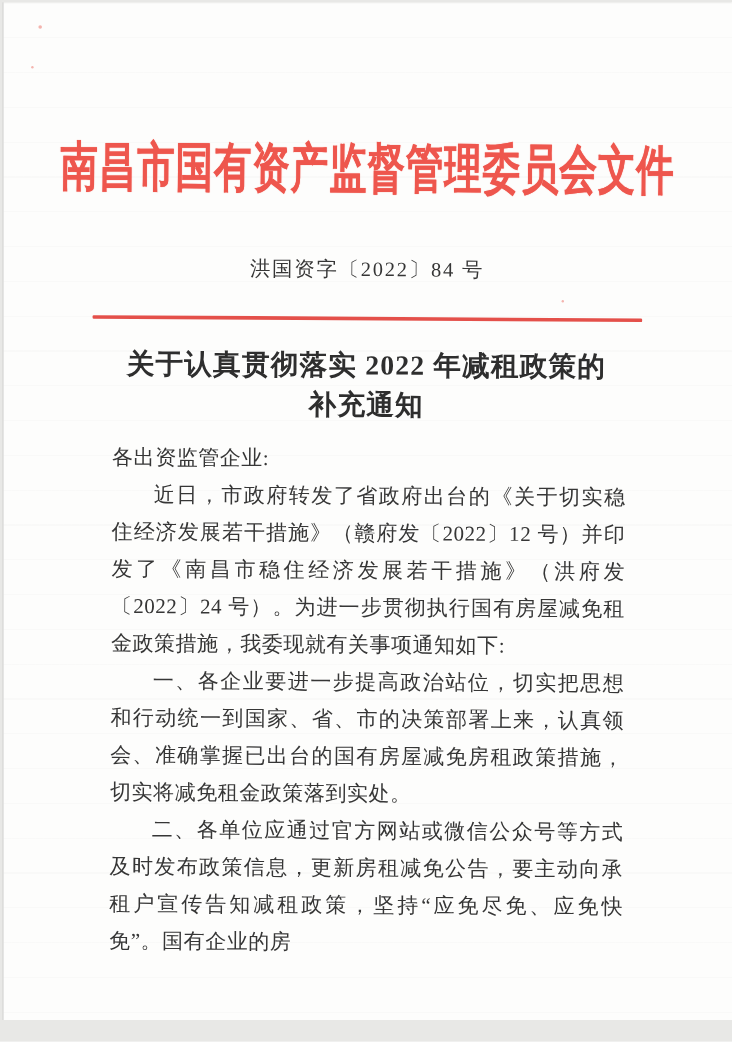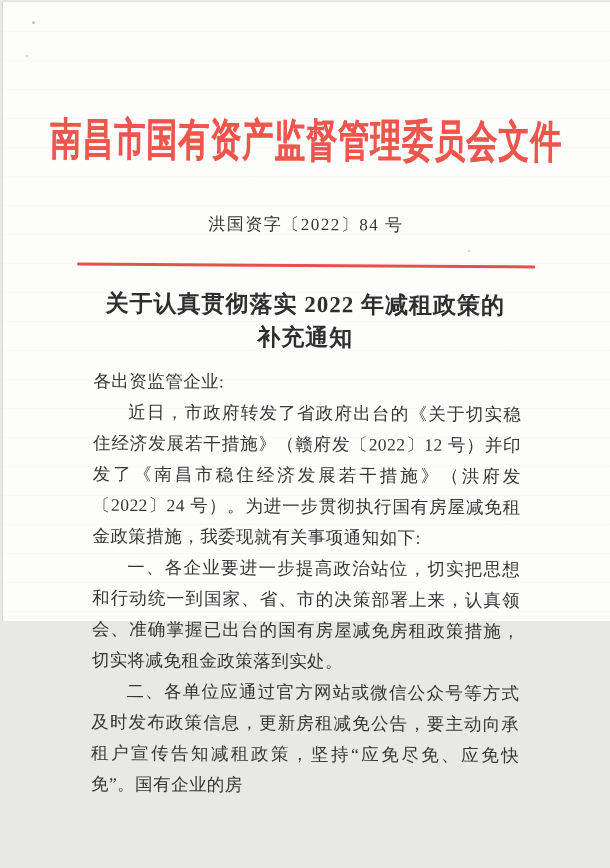--- a/index.html
+++ b/index.html
@@ -13,21 +13,21 @@
   html,body{width:610px;height:868px;}
   body{
     background:var(--bg);
     font-family:"Liberation Serif","DejaVu Serif",serif;
     overflow:hidden;
     position:relative;
   }
   .paper{
     position:absolute;
     left:3px; top:2px;
-    width:607px; height:619px;
+    width:607px; height:848px;
     background:var(--paper);
     background-image:repeating-linear-gradient(
       to bottom,
       rgba(0,0,0,0.014) 0px, rgba(0,0,0,0.014) 1px,
       transparent 1px, transparent 29px);
     box-shadow:-1px 0 0 rgba(0,0,0,0.08);
   }
   .tilt{
     transform:rotate(0.35deg);
     transform-origin:50% 0;

